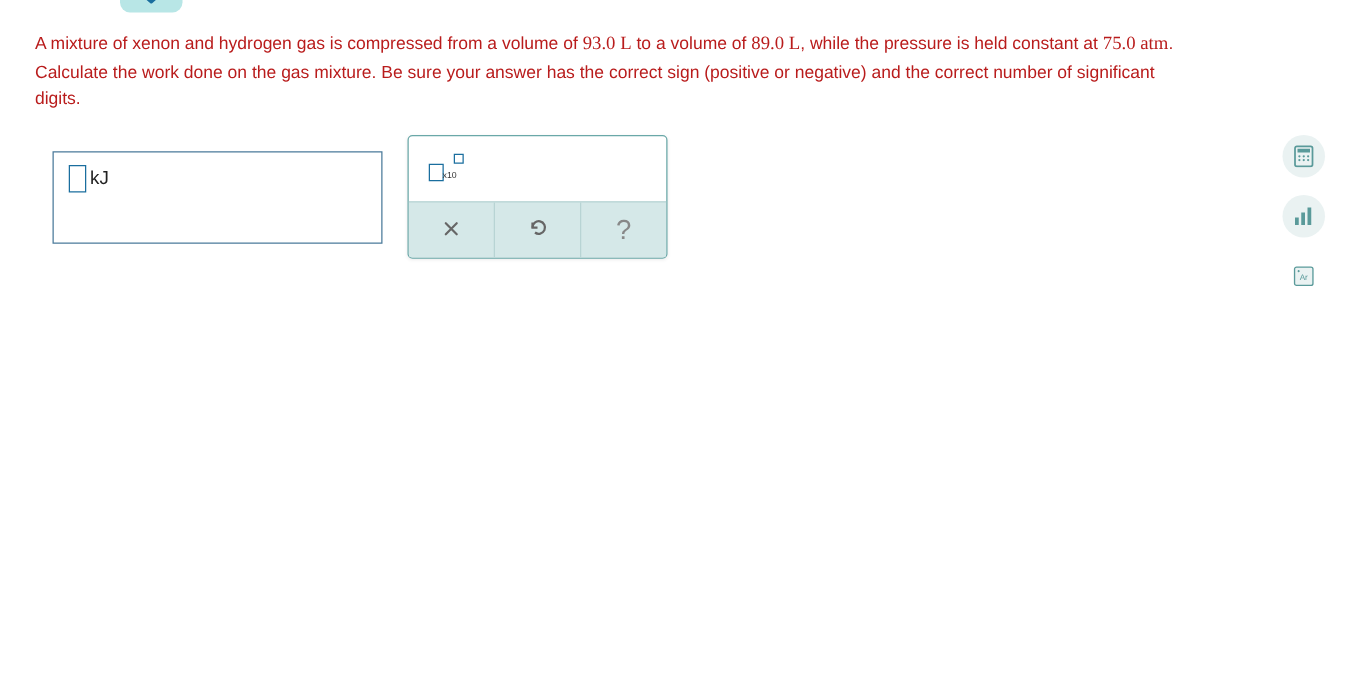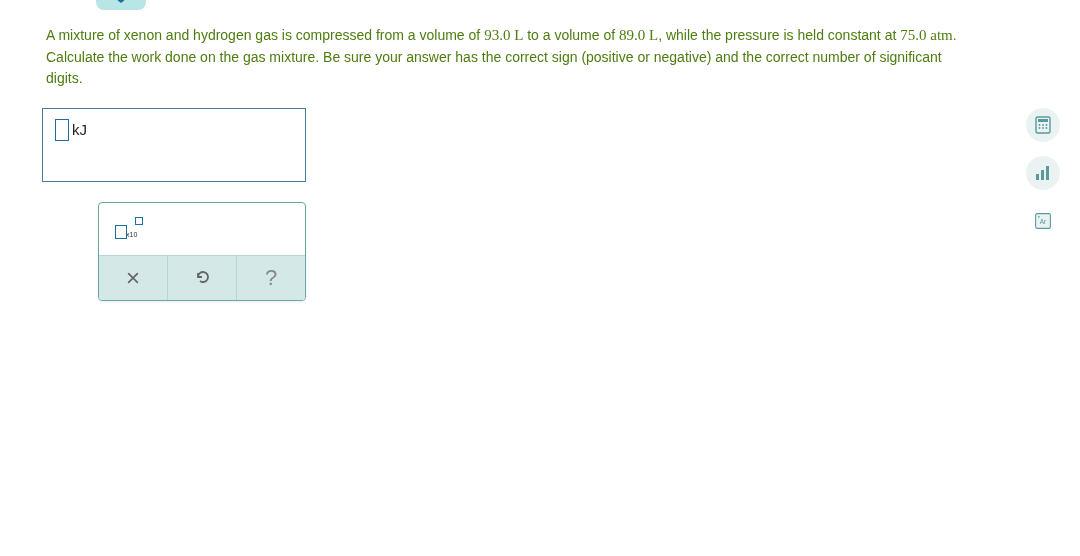--- a/index.html
+++ b/index.html
@@ -28,38 +28,37 @@
       display: flex;
       align-items: center;
       justify-content: center;
     }
     .chevron-badge svg {
       width: 18px;
       height: 12px;
     }
     .question-text {
       position: absolute;
-      left: 46px;
+      left: 28px;
       top: 24px;
       width: 930px;
       line-height: 1.5;
-      color: #4d7c0f;
+      color: #b91c1c;
     }
     .question-text .serif-val {
       font-family: Georgia, 'Times New Roman', serif;
       font-size: 15px;
     }
     .answer-area {
       position: absolute;
       left: 42px;
       top: 108px;
       display: flex;
-      align-items: flex-end;
+      align-items: center;
       gap: 20px;
-      flex-direction: column;
     }
     .answer-box {
       width: 264px;
       height: 74px;
       border: 1px solid #4a7a9a;
       padding: 10px 12px;
       display: flex;
       align-items: flex-start;
     }
     .input-placeholder {

